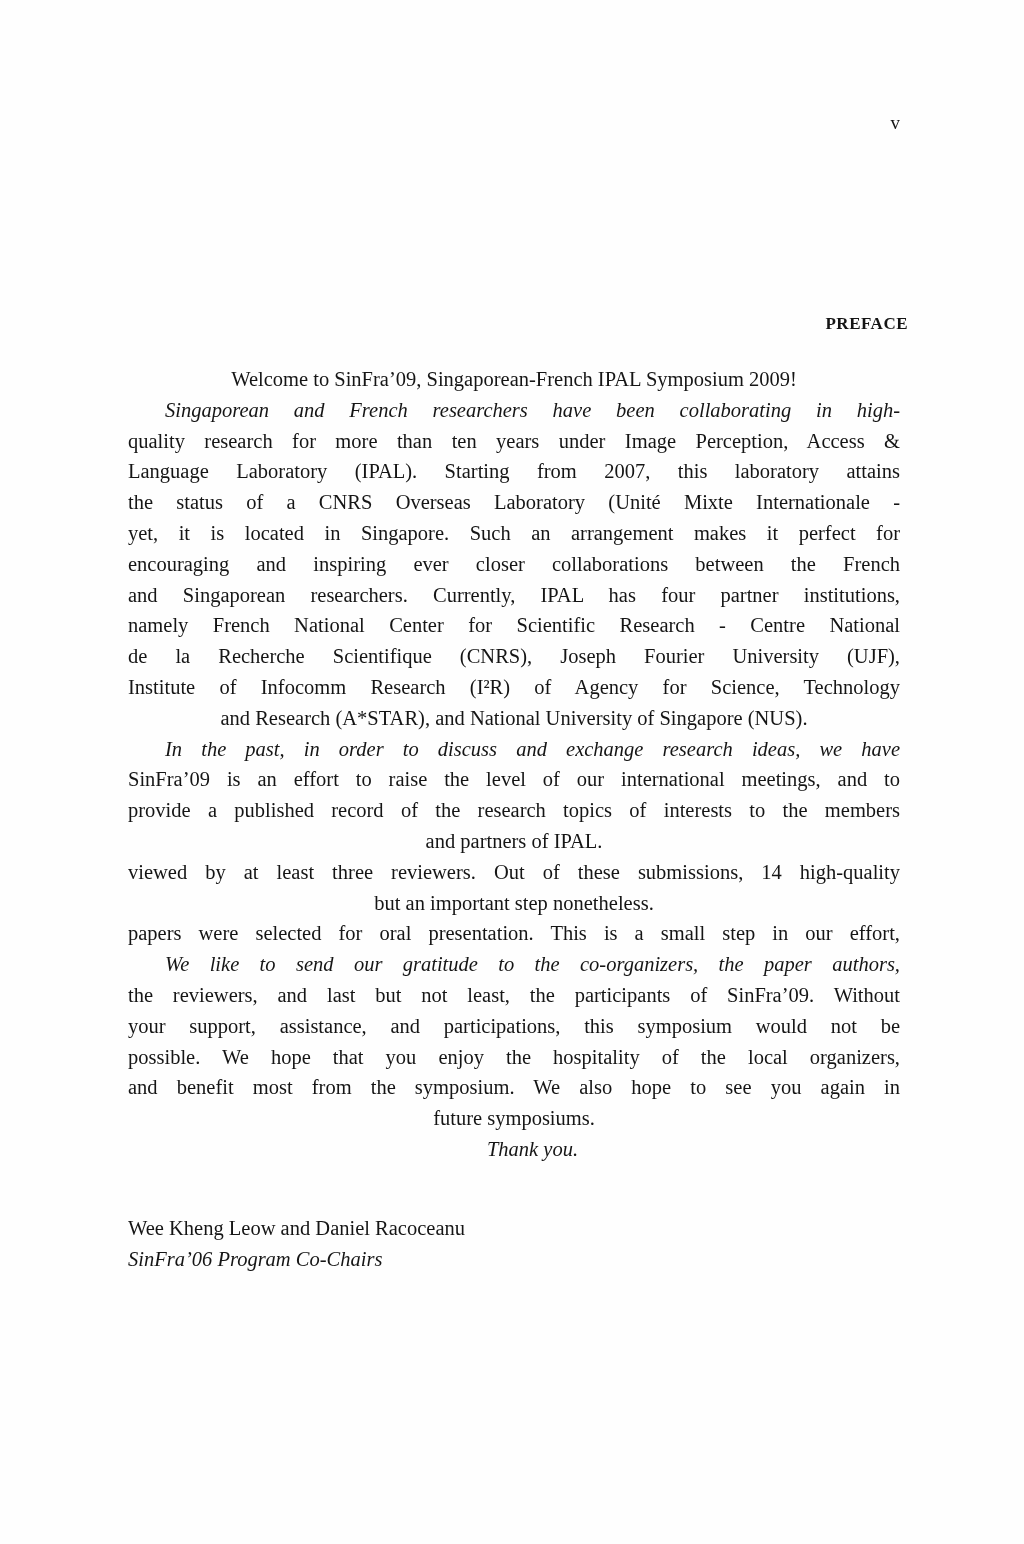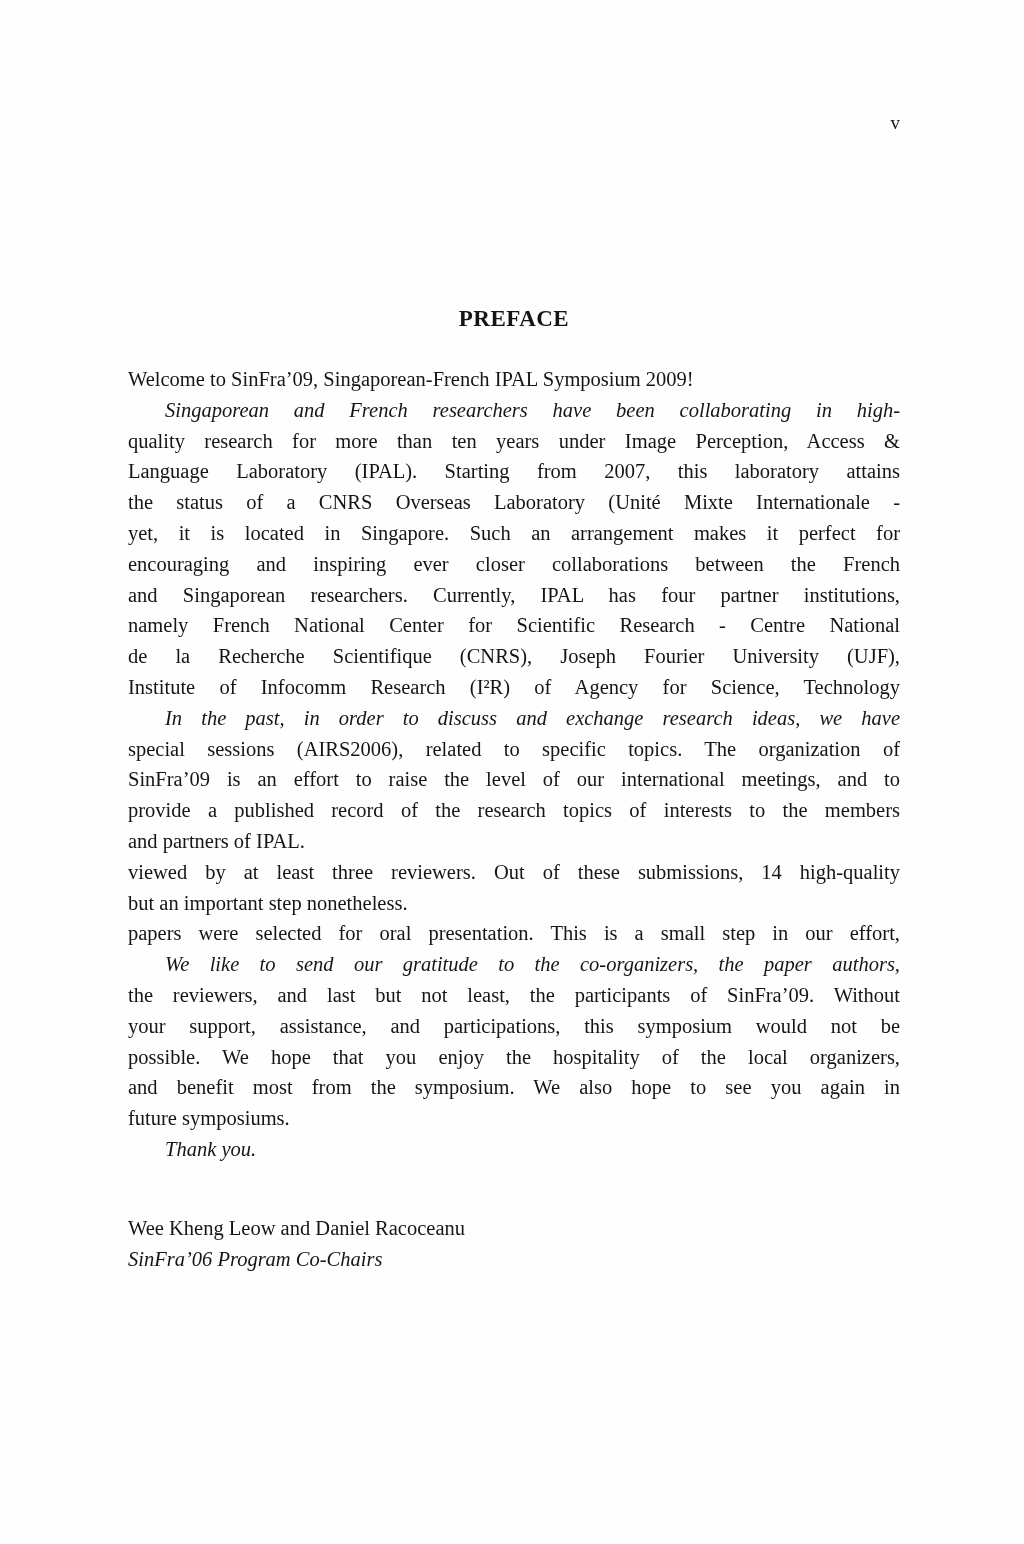--- a/index.html
+++ b/index.html
@@ -17,36 +17,36 @@
     top: 112px;
     right: 124px;
     font-size: 19px;
     line-height: 22px;
   }
   .page-title {
     position: absolute;
     top: 306px;
     left: 128px;
     width: 772px;
-    margin: 0;
-    text-align: center;
-    font-size: 23px;
+    margin: 8px;
+    text-align: right;
+    font-size: 17px;
     font-weight: bold;
     letter-spacing: 0.5px;
   }
   .content {
     position: absolute;
     top: 364px;
     left: 128px;
     width: 772px;
     font-size: 20.5px;
     line-height: 30.8px;
   }
   .para { margin: 0; padding: 0; }
-  .line { text-align: left; white-space: normal; }
+  .line { text-align: center; white-space: normal; }
   .line.j { text-align: justify; text-align-last: justify; text-justify: inter-word; }
   .line.indent { text-indent: 37px; font-style: italic; }
   .signature { margin-top: 48px; }
   .sig-names { }
   .sig-role { font-style: italic; }
 </style>
 </head>
 <body>
 
 <div class="page">
@@ -63,24 +63,24 @@
           <div class="line j indent">Singaporean and French researchers have been collaborating in high-</div>
           <div class="line j">quality research for more than ten years under Image Perception, Access &amp;</div>
           <div class="line j">Language Laboratory (IPAL). Starting from 2007, this laboratory attains</div>
           <div class="line j">the status of a CNRS Overseas Laboratory (Unité Mixte Internationale -</div>
           <div class="line j">yet, it is located in Singapore. Such an arrangement makes it perfect for</div>
           <div class="line j">encouraging and inspiring ever closer collaborations between the French</div>
           <div class="line j">and Singaporean researchers. Currently, IPAL has four partner institutions,</div>
           <div class="line j">namely French National Center for Scientific Research - Centre National</div>
           <div class="line j">de la Recherche Scientifique (CNRS), Joseph Fourier University (UJF),</div>
           <div class="line j">Institute of Infocomm Research (I²R) of Agency for Science, Technology</div>
+          <div class="line">and Research (A*STAR), and National University of Singapore (NUS).</div>
         </div>
         <div class="para">
           <div class="line j indent">In the past, in order to discuss and exchange research ideas, we have</div>
-          <div class="line j">special sessions (AIRS2006), related to specific topics. The organization of</div>
           <div class="line j">SinFra’09 is an effort to raise the level of our international meetings, and to</div>
           <div class="line j">provide a published record of the research topics of interests to the members</div>
           <div class="line">and partners of IPAL.</div>
         </div>
         <div class="para">
           <div class="line j">viewed by at least three reviewers. Out of these submissions, 14 high-quality</div>
           <div class="line">but an important step nonetheless.</div>
           <div class="line j">papers were selected for oral presentation. This is a small step in our effort,</div>
         </div>
         <div class="para">

